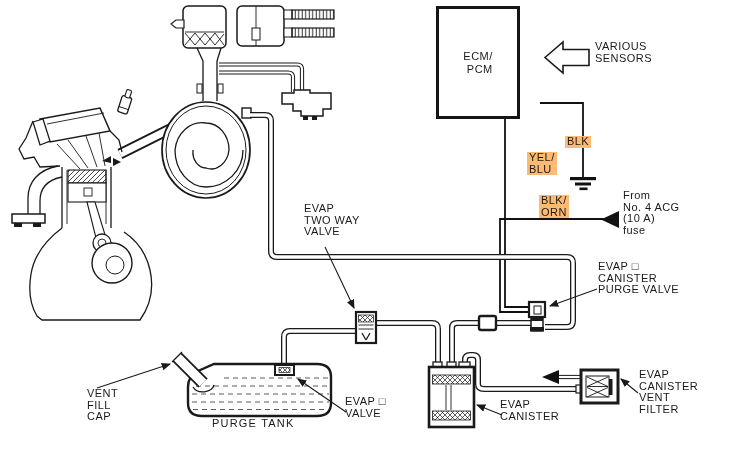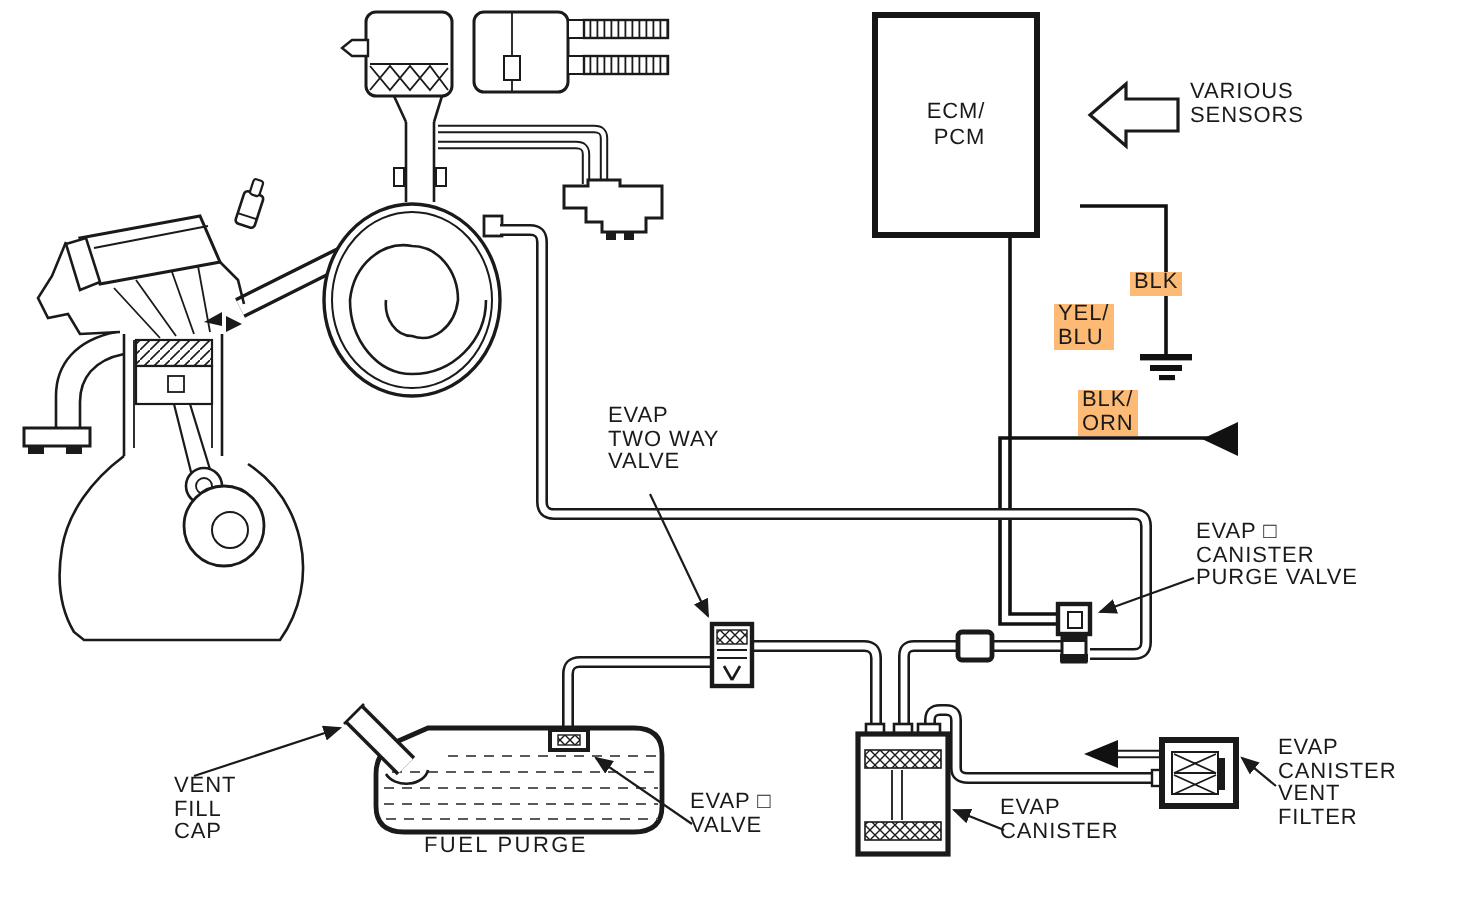--- a/index.html
+++ b/index.html
@@ -260,38 +260,42 @@
 SENSORS</div>
 
   <div class="label bg" style="left:565px;top:136px;">BLK</div>
 
   <div class="label bg" style="left:492px;top:152px;margin-left:35px;">YEL/
 BLU</div>
 
   <div class="label bg" style="left:539px;top:195px;">BLK/
 ORN</div>
 
+  <div class="label" style="left:623px;top:190px;">From
+No. 4 ACG
+(10 A)
+fuse</div>
 
   <div class="label" style="left:304px;top:203px;">EVAP
 TWO WAY
 VALVE</div>
 
   <div class="label" style="left:598px;top:261px;">EVAP □
 CANISTER
 PURGE VALVE</div>
 
   <div class="label" style="left:500px;top:399px;">EVAP
 CANISTER</div>
 
   <div class="label" style="left:639px;top:369px;">EVAP
 CANISTER
 VENT
 FILTER</div>
 
   <div class="label" style="left:345px;top:396px;">EVAP □
 VALVE</div>
 
-  <div class="label" style="left:212px;top:418px;letter-spacing:1.2px;">FUEL PURGE</div>
+  <div class="label" style="left:212px;top:418px;letter-spacing:1.2px;">PURGE TANK</div>
 
   <div class="label" style="left:87px;top:388px;">VENT
 FILL
 CAP</div>
 </div>
 
 </body></html>

